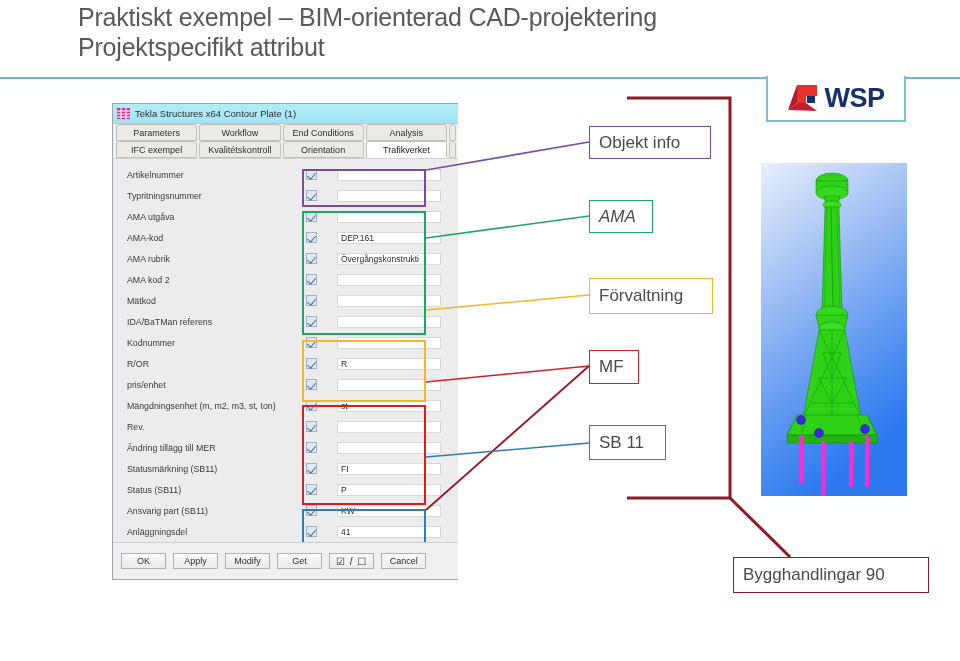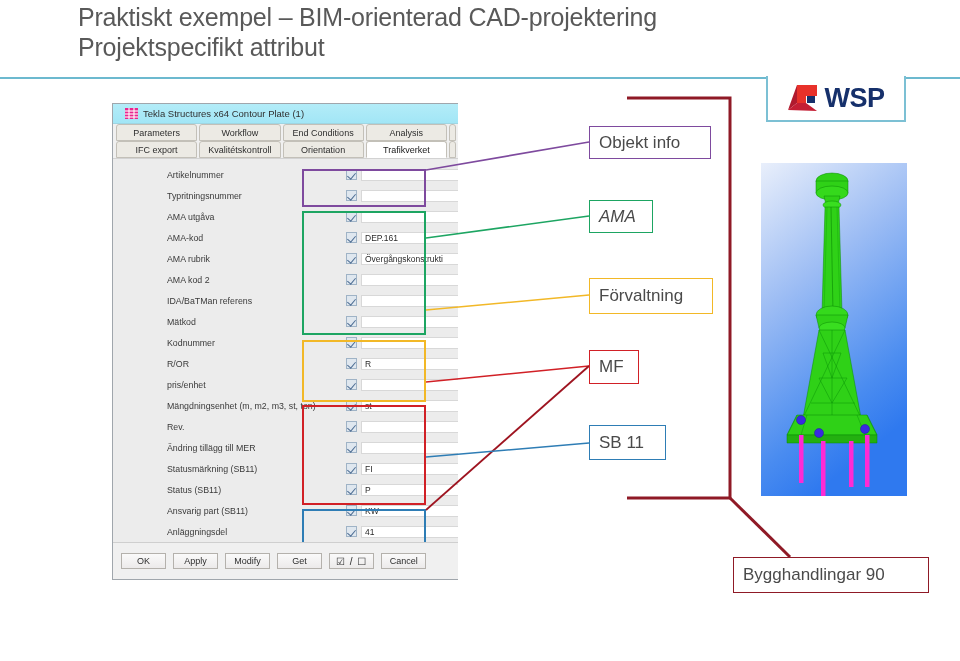--- a/index.html
+++ b/index.html
@@ -81,21 +81,21 @@
     border-right: none;
     box-sizing: border-box;
     overflow: hidden;
   }
   #dialog-titlebar {
     height: 19px;
     background: linear-gradient(#b3ecf8, #a2e6f6);
     border-bottom: 1px solid #9fd5e2;
     display: flex;
     align-items: center;
-    padding-left: 12px;
+    padding-left: 4px;
     gap: 5px;
   }
   #tekla-icon {
     width: 13px; height: 13px;
     display: block;
     flex: none;
   }
   #dialog-title-text {
     font-size: 9.5px;
     color: #303030;
@@ -137,35 +137,34 @@
     background: #ececec;
     border-top: 1px solid #d2d2d2;
     padding-top: 5px;
     box-sizing: border-box;
   }
   .field-row {
     position: relative;
     height: 21px;
     display: flex;
     align-items: center;
-    margin-left: 40px;
   }
   .field-label {
     position: absolute;
     left: 14px;
     font-size: 8.8px;
     color: #3a3a3a;
     white-space: nowrap;
   }
   .field-ctrl {
     position: absolute;
     left: 193px;
     display: flex;
     align-items: center;
-    gap: 4px;
+    gap: 20px;
   }
   .chk {
     width: 11px; height: 11px;
     background: #dfe7ef;
     border: 1px solid #9fb3c6;
     box-sizing: border-box;
     position: relative;
     flex: none;
   }
   .chk::after {
@@ -308,21 +307,21 @@
   </div>
 
   <div class="tab-row" id="tab-row-1">
       <div class="tab">Parameters</div>
       <div class="tab">Workflow</div>
       <div class="tab">End Conditions</div>
       <div class="tab">Analysis</div>
       <div class="tab stub"></div>
     </div>
   <div class="tab-row" id="tab-row-2">
-      <div class="tab">IFC export</div>
+      <div class="tab">IFC exempel</div>
       <div class="tab">Kvalitétskontroll</div>
       <div class="tab">Orientation</div>
       <div class="tab active">Trafikverket</div>
       <div class="tab stub"></div>
     </div>
 
   <div id="dialog-body">
     <div id="field-list">
         <div class="field-row">
           <span class="field-label">Artikelnummer</span>
@@ -360,28 +359,28 @@
           </span>
         </div>
         <div class="field-row">
           <span class="field-label">AMA kod 2</span>
           <span class="field-ctrl">
             <span class="chk"></span>
             <span class="field-input"></span>
           </span>
         </div>
         <div class="field-row">
+          <span class="field-label">Mätkod</span>
+          <span class="field-ctrl">
+            <span class="chk"></span>
+            <span class="field-input"></span>
+          </span>
+        </div>
+        <div class="field-row">
           <span class="field-label">IDA/BaTMan referens</span>
-          <span class="field-ctrl">
-            <span class="chk"></span>
-            <span class="field-input"></span>
-          </span>
-        </div>
-        <div class="field-row">
-          <span class="field-label">Mätkod</span>
           <span class="field-ctrl">
             <span class="chk"></span>
             <span class="field-input"></span>
           </span>
         </div>
         <div class="field-row">
           <span class="field-label">Kodnummer</span>
           <span class="field-ctrl">
             <span class="chk"></span>
             <span class="field-input"></span>

